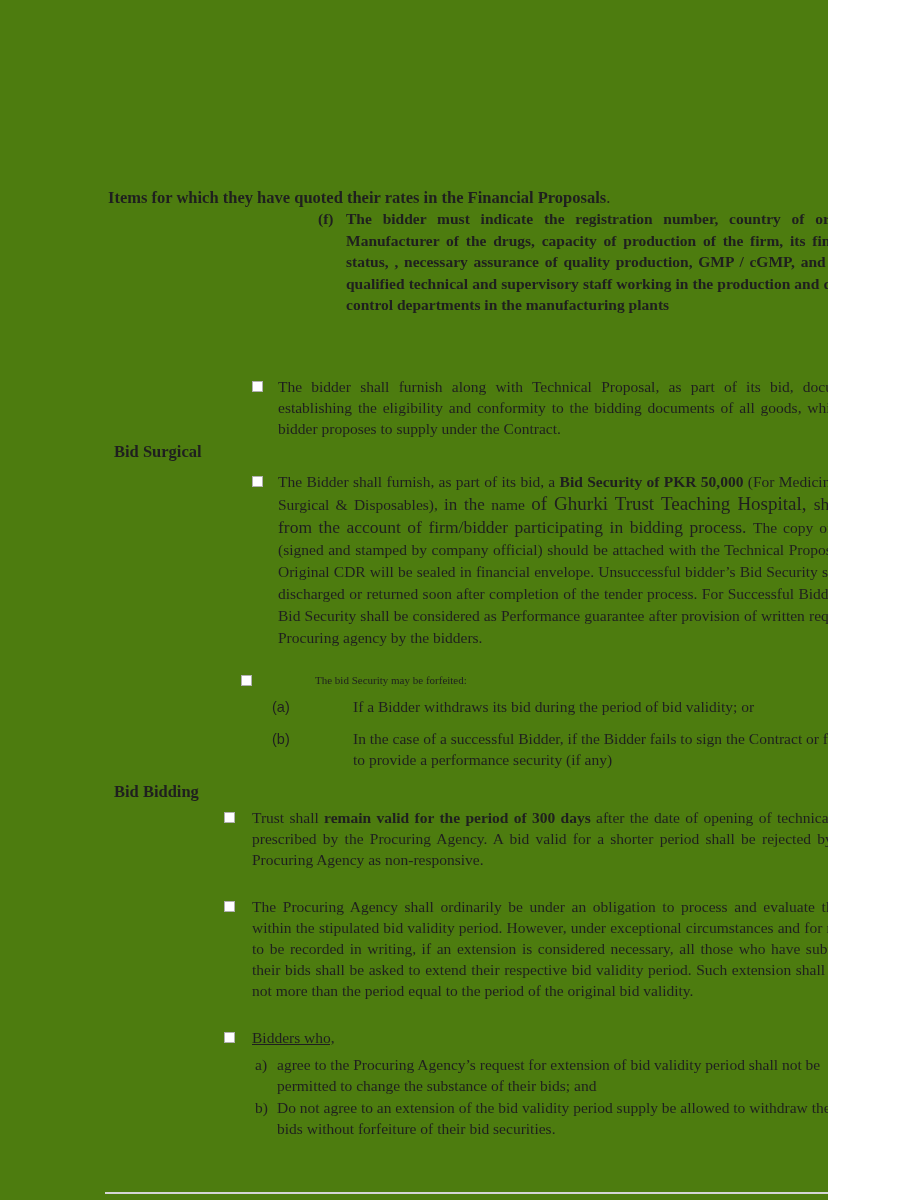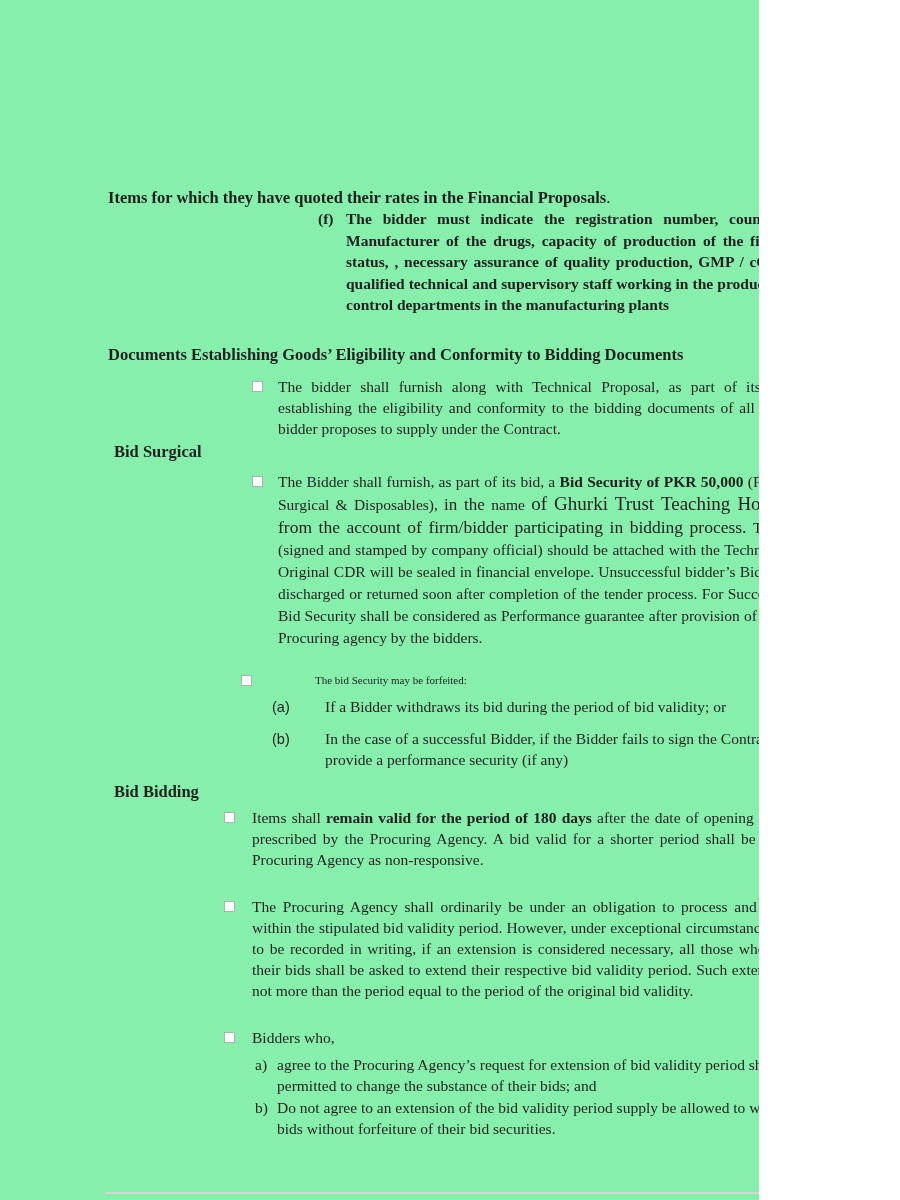--- a/index.html
+++ b/index.html
@@ -1,20 +1,20 @@
 <!DOCTYPE html>
 <html><head>
 <meta charset="utf-8">
 <style>
   html,body{margin:0;padding:0;background:#ffffff;}
   #pg{
     position:relative;
-    width:759px;
+    width:828px;
     height:1200px;
-    background:#86efac;
+    background:#4d7c0f;
     font-family:"Liberation Serif", serif;
     color:#1f1f1f;
     overflow:hidden;
   }
   .abs{position:absolute;}
   .b{font-weight:bold;}
   .j{text-align:justify;}
 
   #h-items{left:108px;top:188px;width:772px;font-size:16.5px;line-height:19px;}
   #item-f{left:318px;top:208px;width:552px;font-size:15.5px;line-height:21.5px;}
@@ -34,26 +34,26 @@
   #h-bidsec{left:114px;top:442px;font-size:16.5px;}
   #p-bidsec{left:252px;top:471px;width:618px;font-size:15.5px;line-height:22px;}
   .sz17{font-size:17px;}
   .sz175{font-size:17.5px;}
   .sz19{font-size:19px;}
 
   #p-forfeit{left:241px;top:670px;width:618px;font-size:11px;line-height:21px;padding-left:48px;}
   #item-fa{left:272px;top:696px;width:584px;font-size:15.5px;line-height:21px;}
   #item-fb{left:272px;top:728px;width:584px;font-size:15.5px;line-height:21px;}
   .fl-label{position:absolute;left:0;top:1px;font-family:"Liberation Sans", sans-serif;font-size:14.5px;}
-  .fl-text{margin-left:53px;}
+  .fl-text{margin-left:81px;}
 
   #h-bidval{left:114px;top:782px;font-size:16.5px;}
   #p-valid1{left:224px;top:807px;width:634px;font-size:15.5px;line-height:21px;}
   #p-valid2{left:224px;top:896px;width:643px;font-size:15.5px;line-height:21px;}
-  #p-bidders{left:224px;top:1027px;width:634px;font-size:15.5px;line-height:21px;}
+  #p-bidders{left:224px;top:1027px;width:634px;font-size:15.5px;line-height:21px;text-decoration:underline;}
   #item-va{left:255px;top:1054px;width:590px;font-size:15.5px;line-height:21px;}
   #item-vb{left:255px;top:1097px;width:590px;font-size:15.5px;line-height:21px;}
   .vl-label{position:absolute;left:0;top:0;}
   .vl-text{margin-left:22px;}
 
   #divider{left:105px;top:1192px;width:752px;height:2px;background:#d5d5d5;}
 </style>
 </head>
 <body>
 
@@ -61,21 +61,20 @@
 
   <div class="abs" id="h-items">
     <span class="b">Items for which they have quoted their rates in the Financial Proposals</span><span>.</span>
   </div>
 
   <div class="abs" id="item-f">
     <span class="f-label b">(f)</span>
     <div class="f-text j">The bidder must indicate the registration number, country of origin / Manufacturer of the drugs, capacity of production of the firm, its financial status, , necessary assurance of quality production, GMP / cGMP, and list of qualified technical and supervisory staff working in the production and quality control departments in the manufacturing plants</div>
   </div>
 
-  <div class="abs b" id="h-docs">Documents Establishing Goods’ Eligibility and Conformity to Bidding Documents</div>
 
   <div class="abs bl" id="p-elig">
     <span class="bullet"></span>
     <div class="bl-text j">The bidder shall furnish along with Technical Proposal, as part of its bid, documents establishing the eligibility and conformity to the bidding documents of all goods, which the bidder proposes to supply under the Contract.</div>
   </div>
 
   <div class="abs b" id="h-bidsec">Bid Surgical</div>
 
   <div class="abs bl" id="p-bidsec">
     <span class="bullet"></span>
@@ -97,21 +96,21 @@
   <div class="abs" id="item-fb">
     <span class="fl-label">(b)</span>
     <div class="fl-text">In the case of a successful Bidder, if the Bidder fails to sign the Contract or fails to provide a performance security (if any)</div>
   </div>
 
   <div class="abs b" id="h-bidval">Bid Bidding</div>
 
   <div class="abs bl" id="p-valid1">
     <span class="bullet"></span>
     <div class="bl2-text j">
-      <span>Items shall </span><span class="b">remain valid for the period of 180 days </span><span>after the date of opening of technical bid prescribed by the Procuring Agency. A bid valid for a shorter period shall be rejected by the Procuring Agency as non-responsive.</span>
+      <span>Trust shall </span><span class="b">remain valid for the period of 300 days </span><span>after the date of opening of technical bid prescribed by the Procuring Agency. A bid valid for a shorter period shall be rejected by the Procuring Agency as non-responsive.</span>
     </div>
   </div>
 
   <div class="abs bl" id="p-valid2">
     <span class="bullet"></span>
     <div class="bl2-text j">The Procuring Agency shall ordinarily be under an obligation to process and evaluate the bid within the stipulated bid validity period. However, under exceptional circumstances and for reason to be recorded in writing, if an extension is considered necessary, all those who have submitted their bids shall be asked to extend their respective bid validity period. Such extension shall be for not more than the period equal to the period of the original bid validity.</div>
   </div>
 
   <div class="abs bl" id="p-bidders">
     <span class="bullet"></span>

